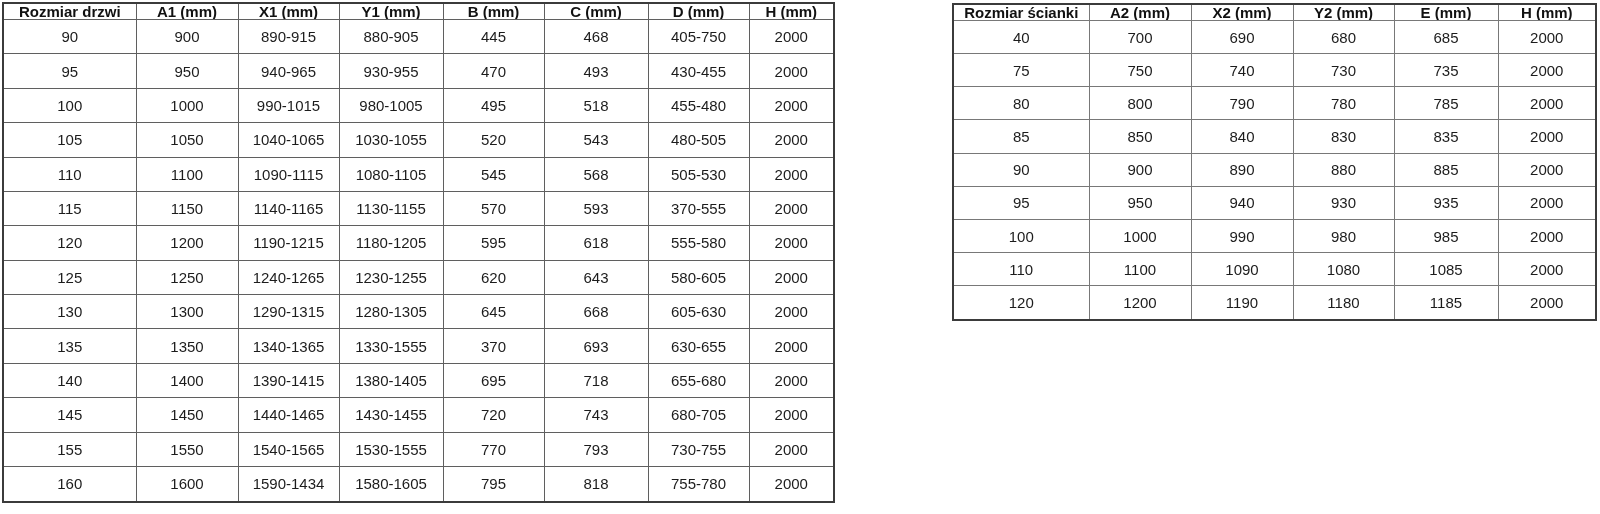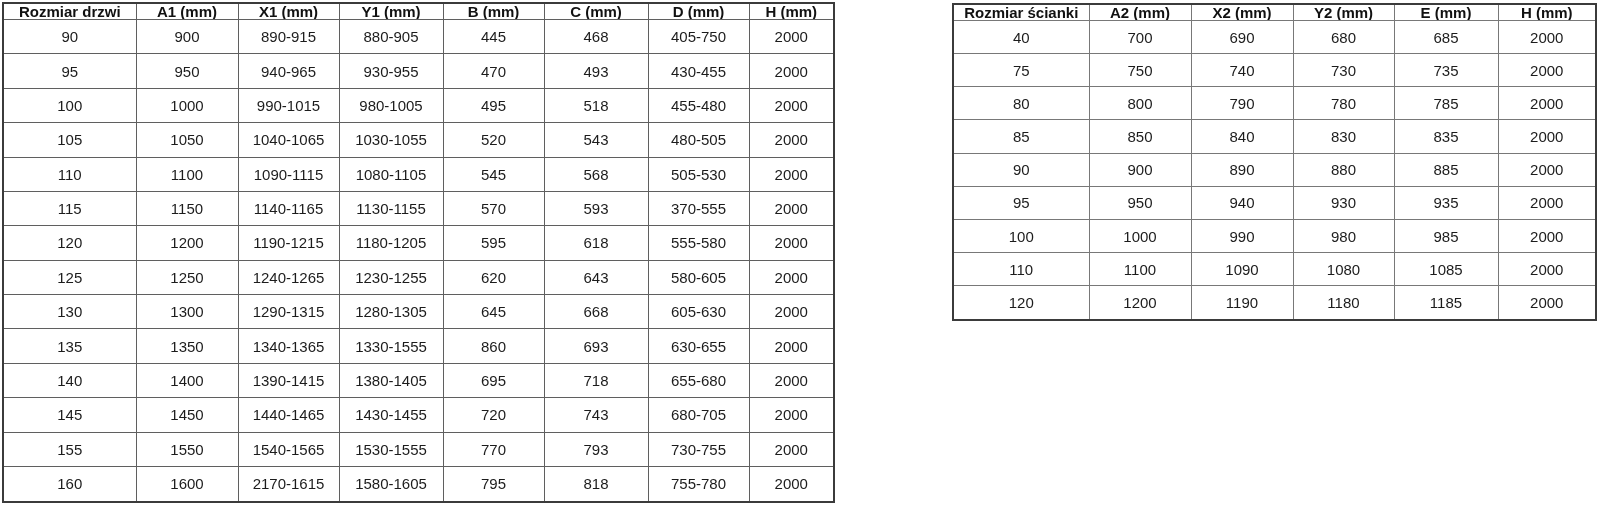--- a/index.html
+++ b/index.html
@@ -168,21 +168,21 @@
           <td>645</td>
           <td>668</td>
           <td>605-630</td>
           <td>2000</td>
         </tr>
         <tr>
           <td>135</td>
           <td>1350</td>
           <td>1340-1365</td>
           <td>1330-1555</td>
-          <td>860</td>
+          <td>370</td>
           <td>693</td>
           <td>630-655</td>
           <td>2000</td>
         </tr>
         <tr>
           <td>140</td>
           <td>1400</td>
           <td>1390-1415</td>
           <td>1380-1405</td>
           <td>695</td>
@@ -206,21 +206,21 @@
           <td>1540-1565</td>
           <td>1530-1555</td>
           <td>770</td>
           <td>793</td>
           <td>730-755</td>
           <td>2000</td>
         </tr>
         <tr>
           <td>160</td>
           <td>1600</td>
-          <td>2170-1615</td>
+          <td>1590-1434</td>
           <td>1580-1605</td>
           <td>795</td>
           <td>818</td>
           <td>755-780</td>
           <td>2000</td>
         </tr>
       </tbody>
   </table>
 </div>
 

